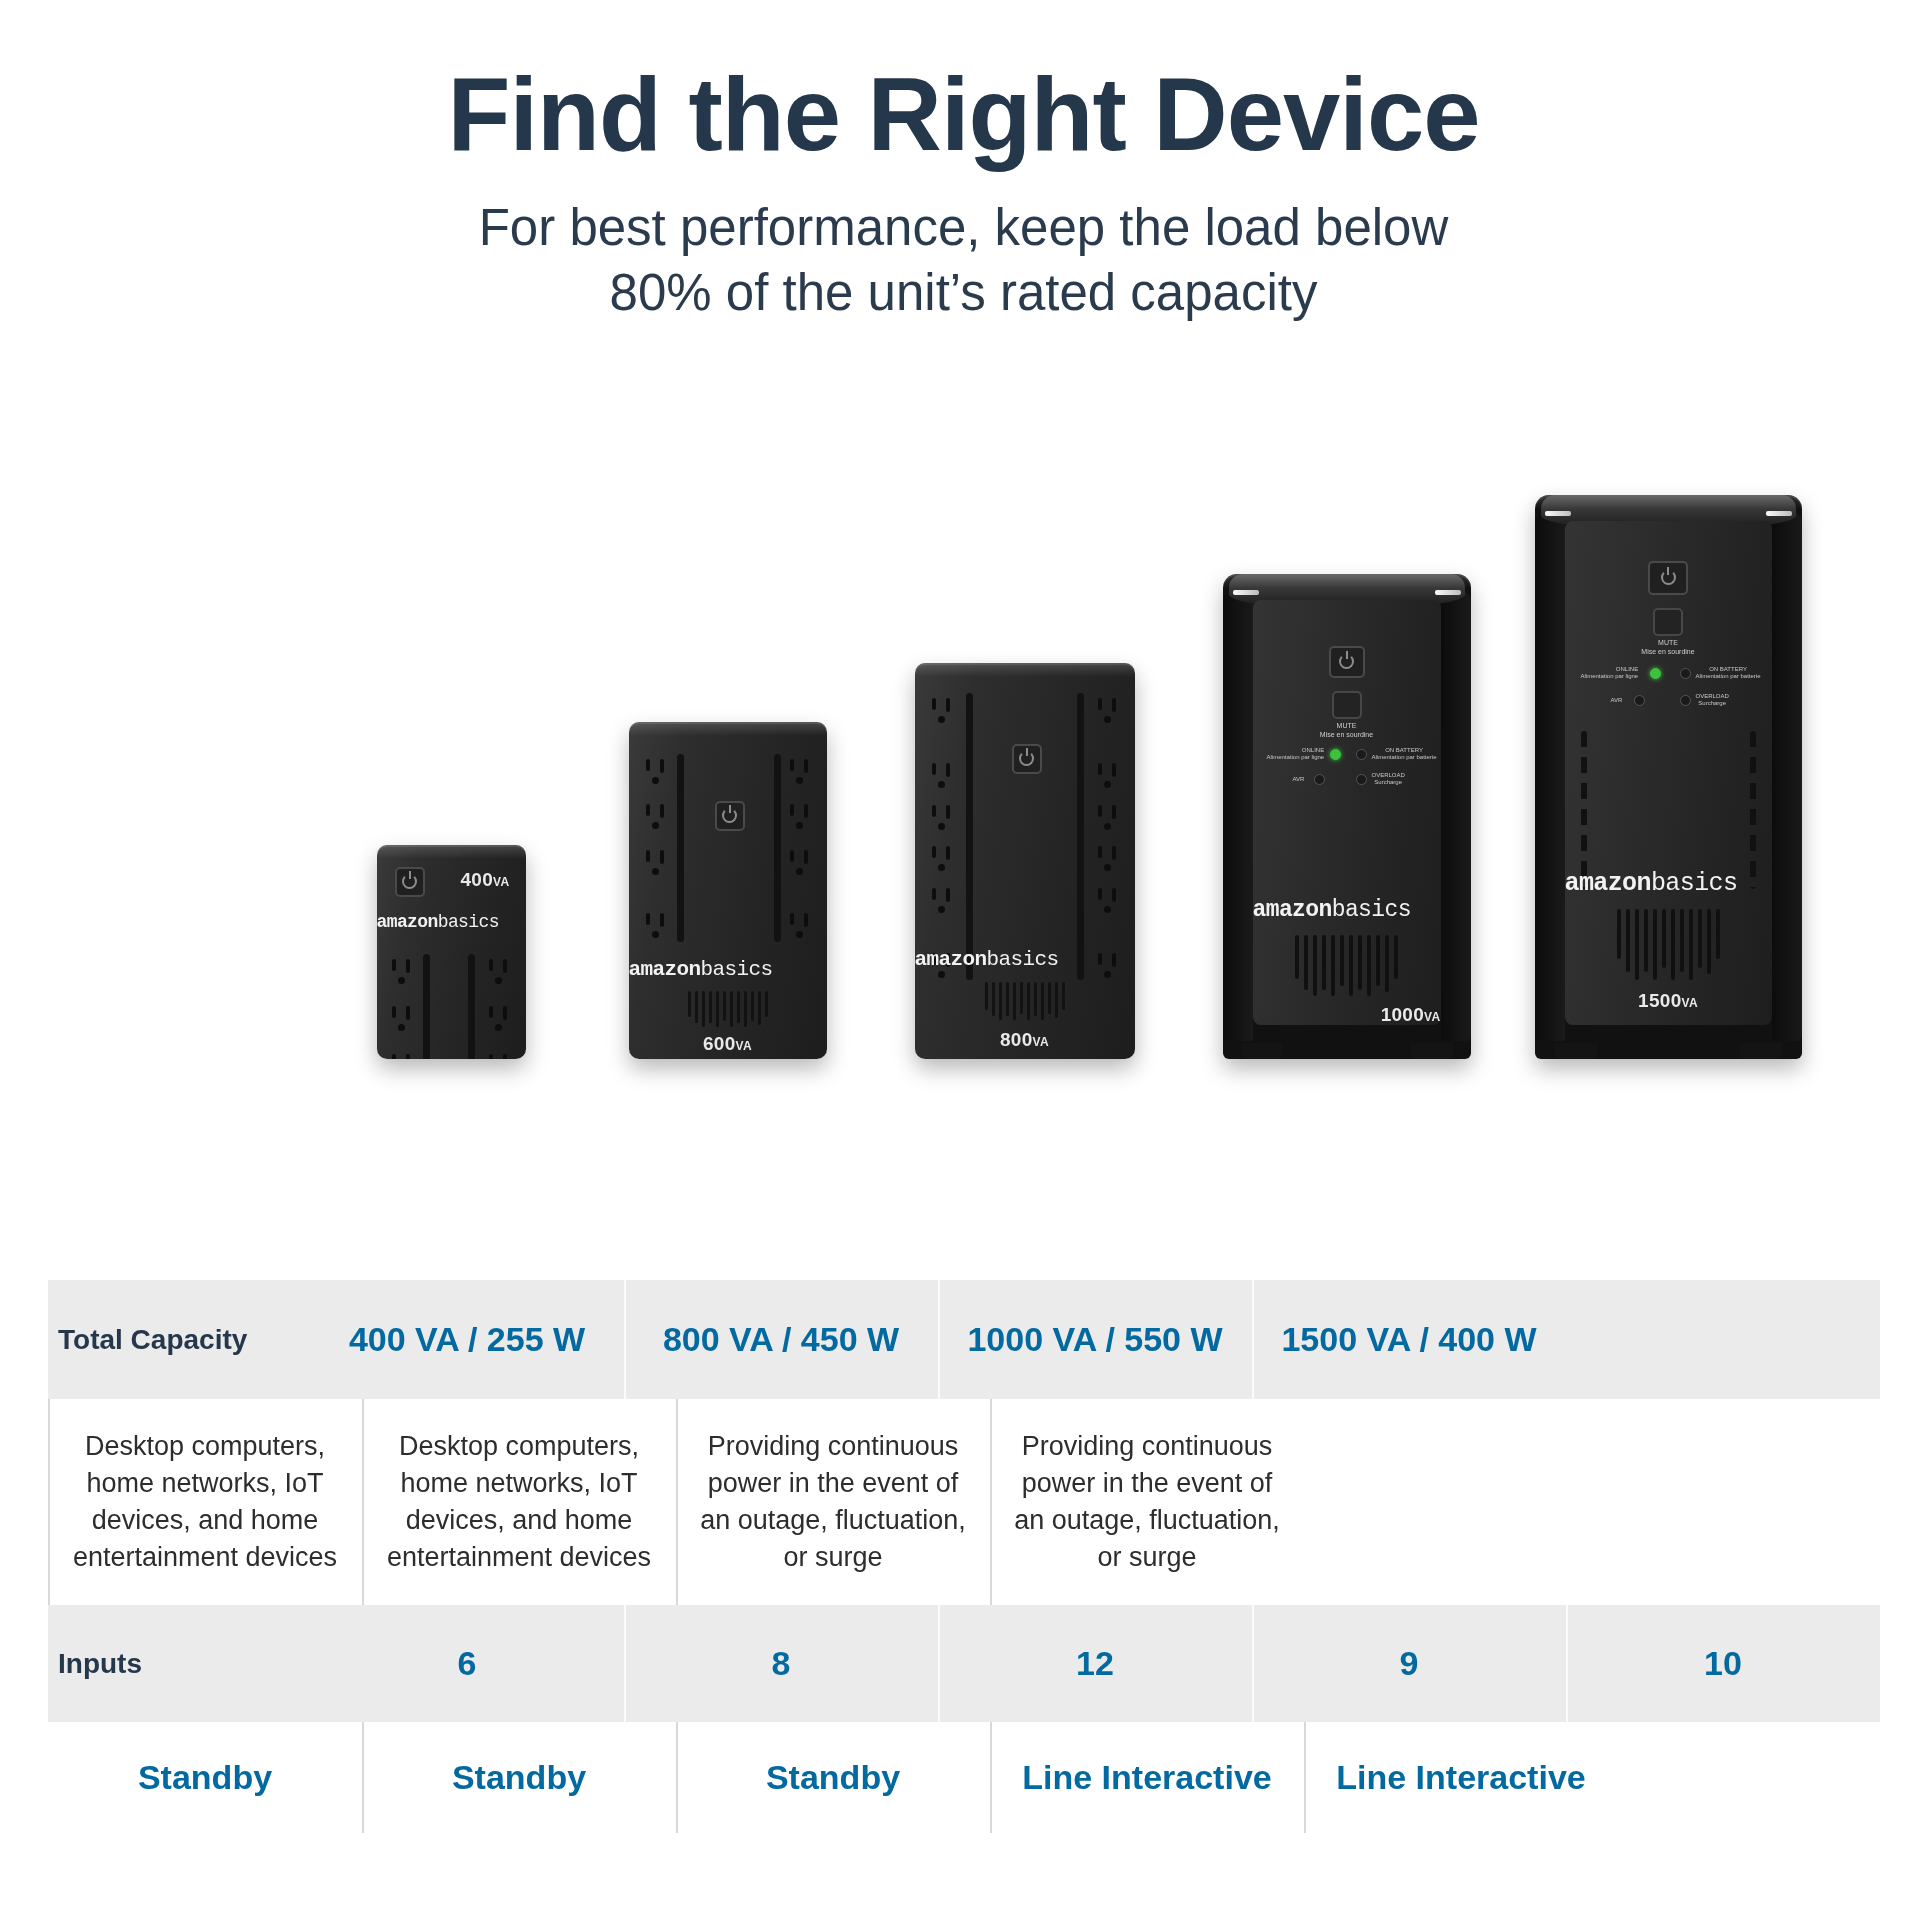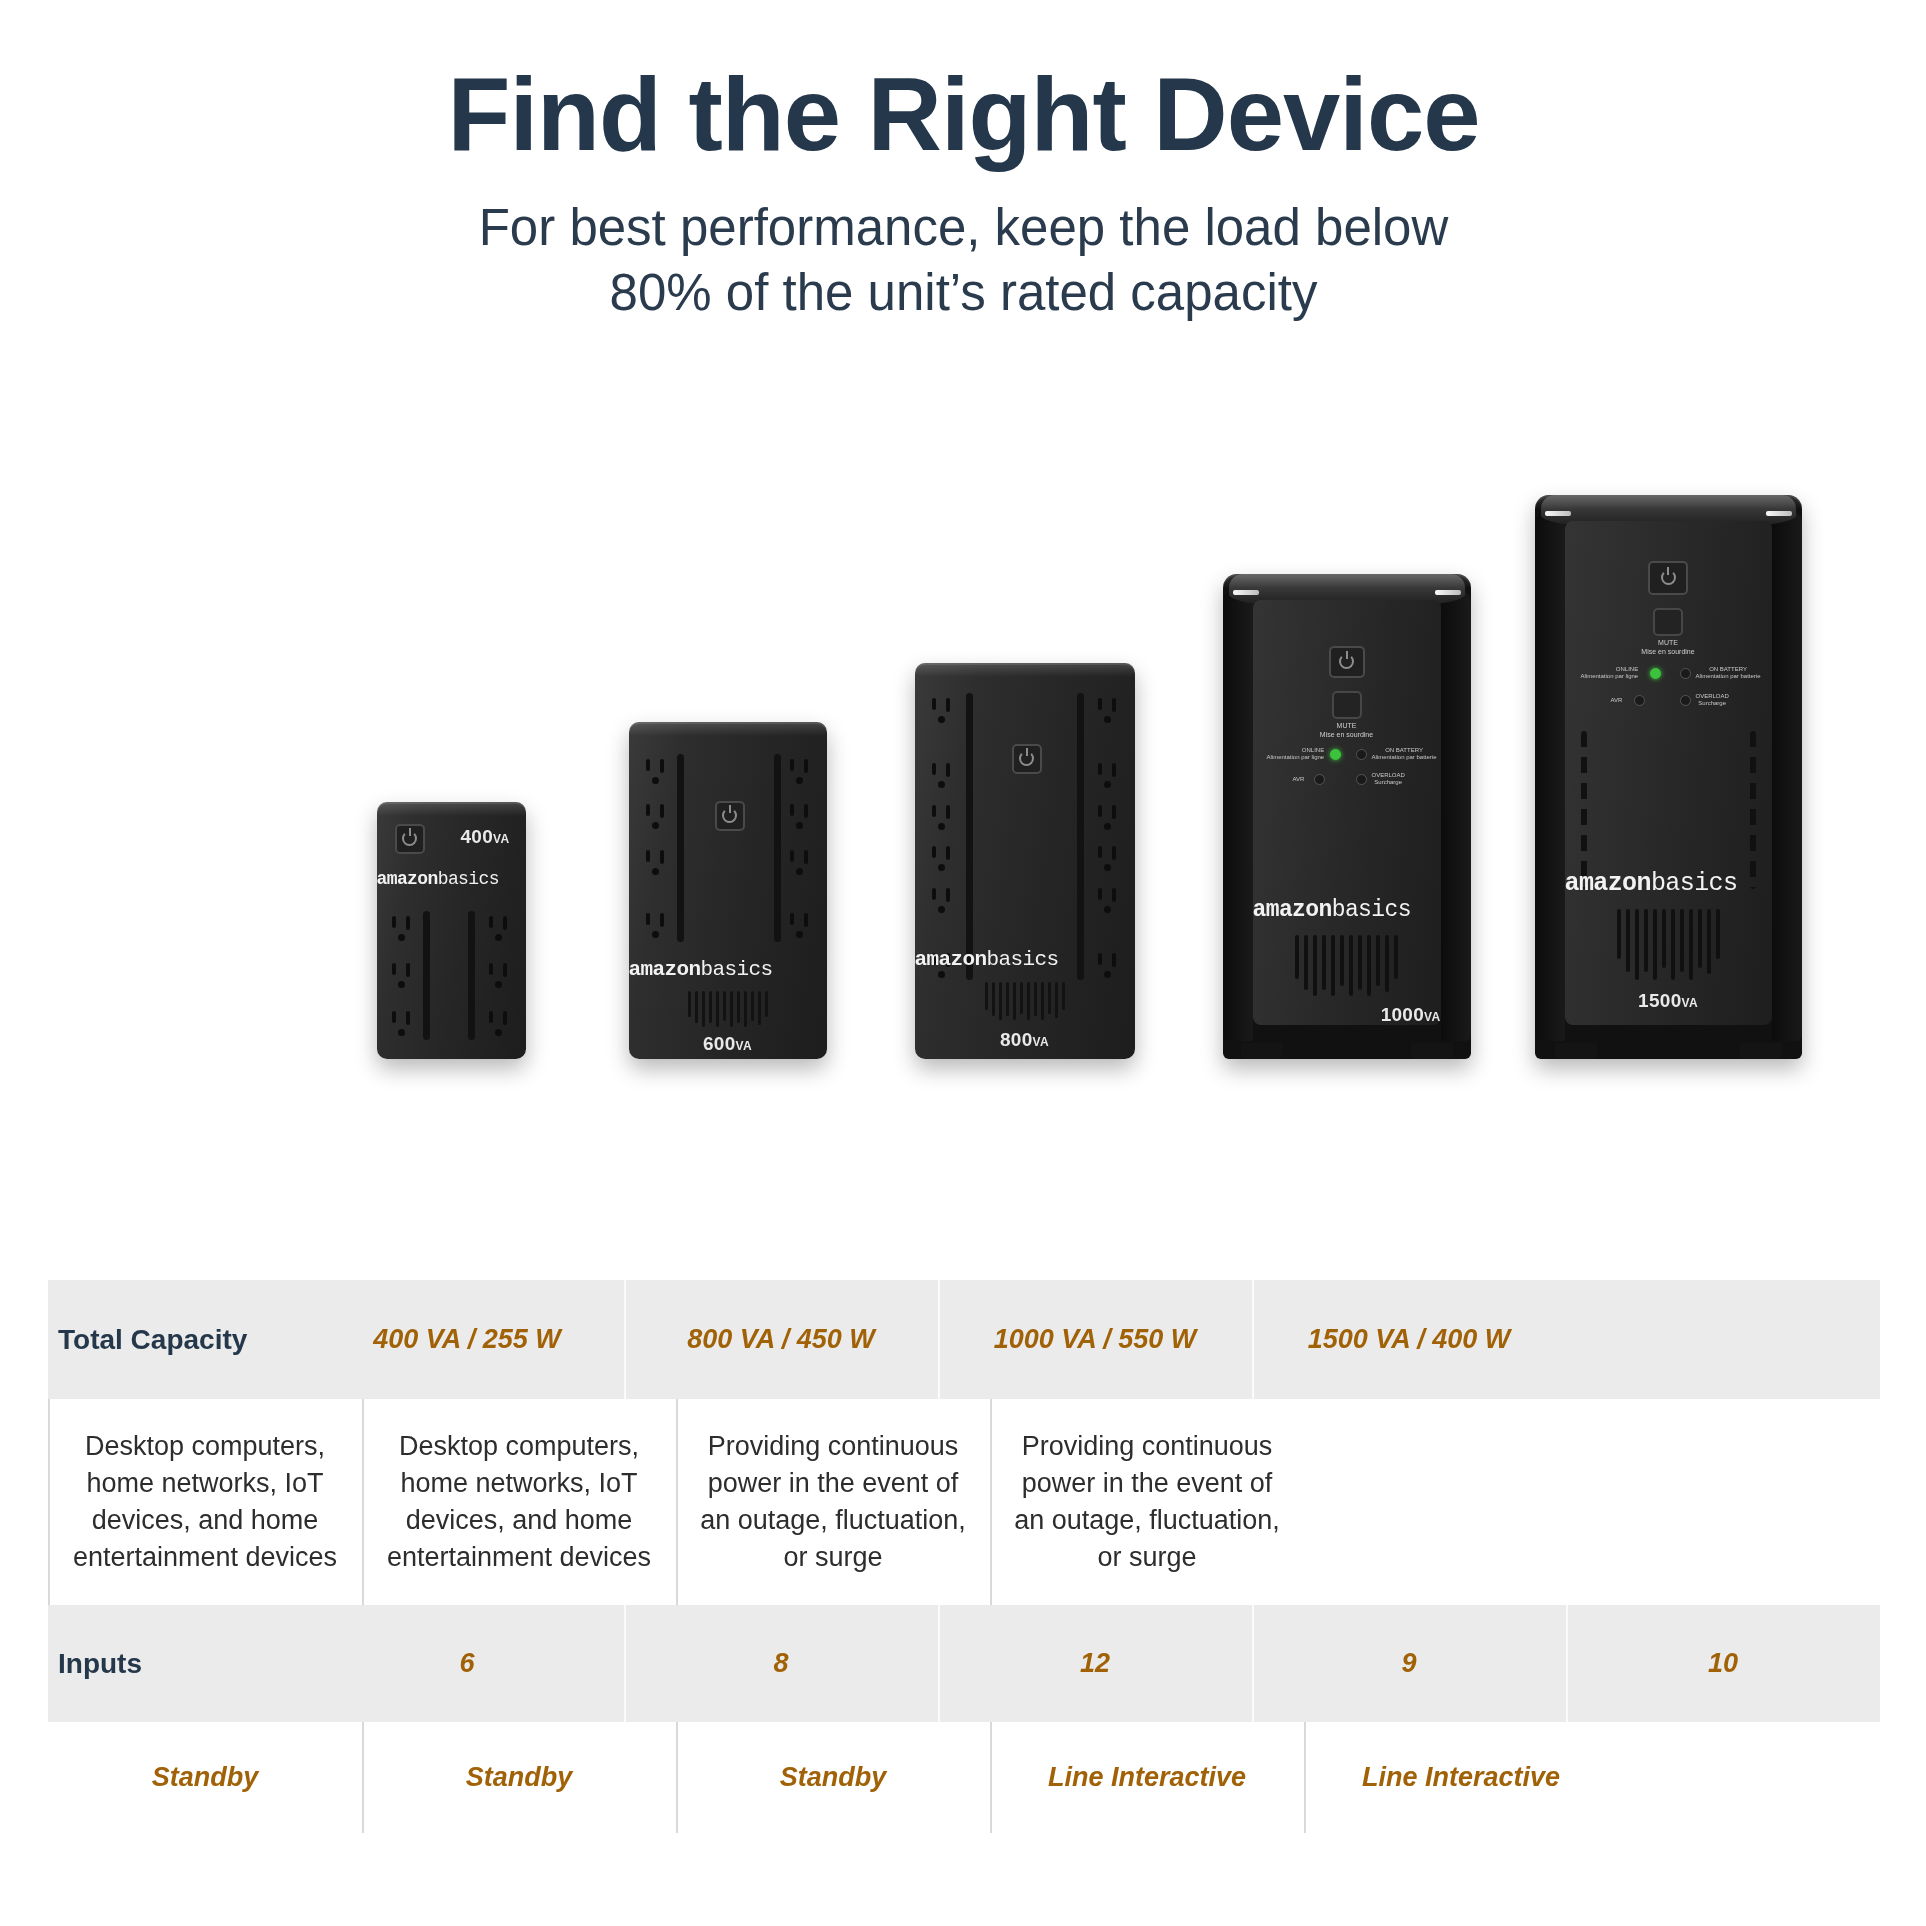--- a/index.html
+++ b/index.html
@@ -263,24 +263,23 @@
   .c-label { width: 262px; flex: none; }
   .c-data  { width: 314px; flex: none; }
 
   .row-capacity { height: 119px; }
   .row-bestfor  { height: 206px; }
   .row-inputs   { height: 117px; }
   .row-type     { height: 111px; }
 
   .bold-text {
     font-weight: bold;
-    font-size: 27px;
-    color: #a16207;
+    font-size: 34px;
+    color: #0369a1;
     line-height: 1.25;
-    font-style: italic;
   }
   .label-text {
     font-weight: bold;
     font-size: 28px;
     color: #25374b;
   }
   .body-text {
     font-weight: normal;
     font-size: 27px;
     color: #2d2d2d;
@@ -294,21 +293,21 @@
   <h1 class="page-title">Find the Right Device</h1>
   <div class="subtitle">
     <span class="subtitle-line">For best performance, keep the load below</span>
     <span class="subtitle-line">80% of the unit’s rated capacity</span>
   </div>
 </div>
 
 <div class="products">
 
   <div class="product" style="left:332px; width:238px;">
-    <div class="dev" style="width:149px;height:257px;margin:0 auto;">
+    <div class="dev" style="width:149px;height:214px;margin:0 auto;">
 
       <div class="pwr" style="left:18px;top:22px;">
           <span></span>
         </div>
       <div class="va-label" style="right:16px;top:24px;">
         <span>400</span><small>VA</small>
       </div>
       <div class="brand" style="top:67px;font-size:18px;">
         <b>amazon</b><i>basics</i>
       </div>

